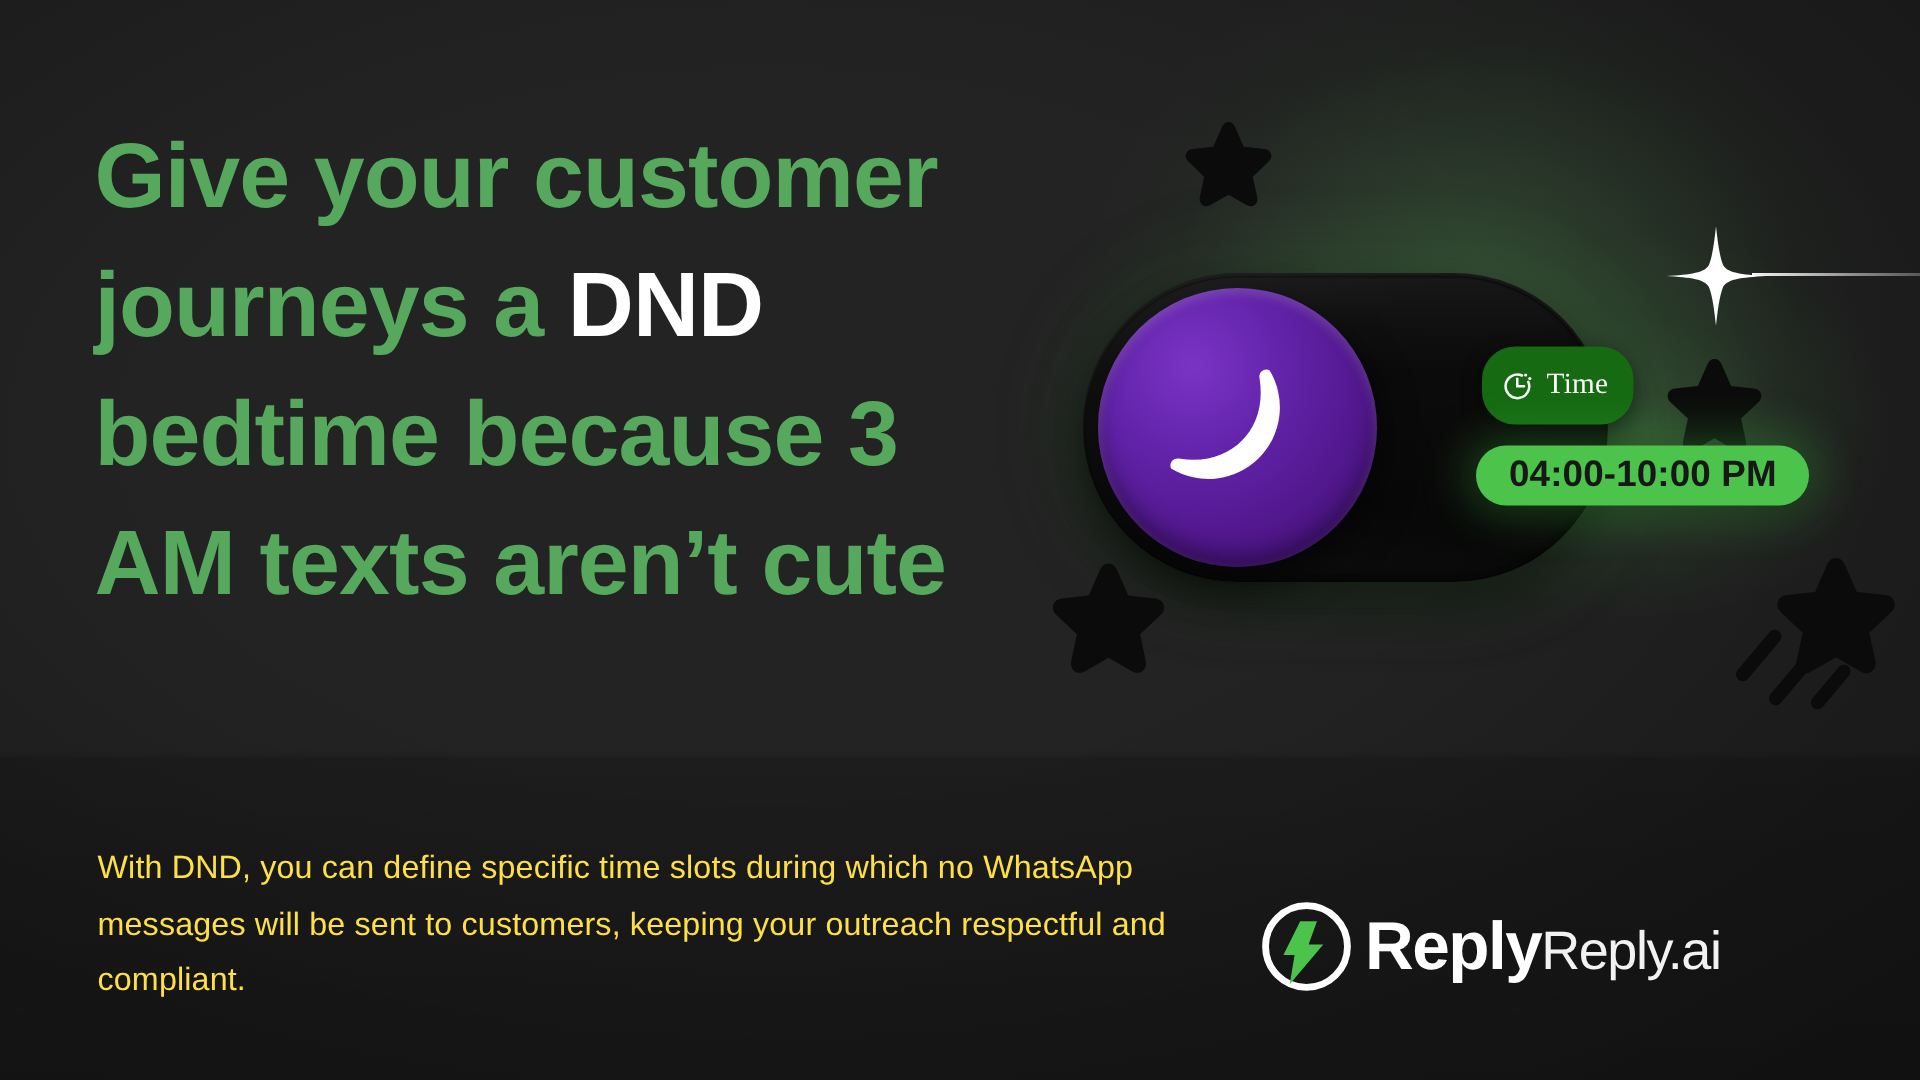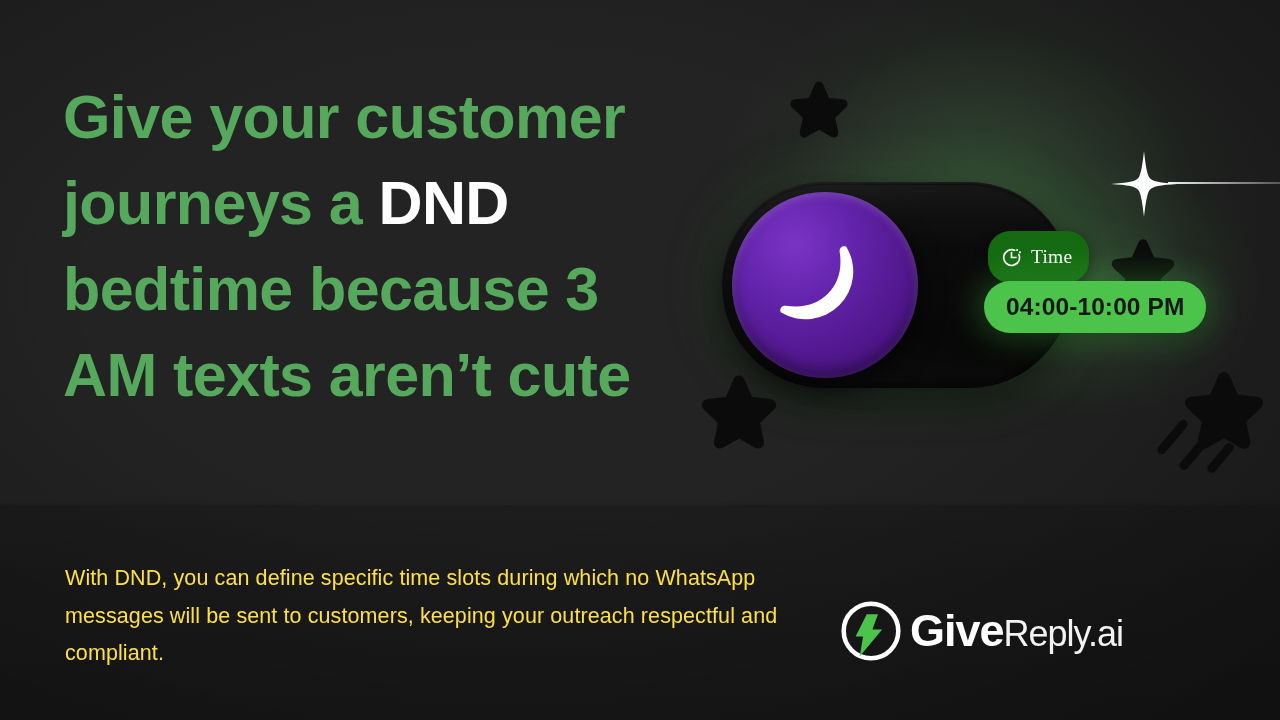--- a/index.html
+++ b/index.html
@@ -113,22 +113,22 @@
     box-shadow:0 4px 14px rgba(0,0,0,.45);
     z-index:6;
     font-family:Liberation Serif, serif;
   }
   .time-badge .tb-label{
     color:#fff; font-size:19.5px; font-weight:400; letter-spacing:.2px;
   }
   .timer-icon{ width:21px; height:21px; display:block; }
 
   .time-range-pill{
-    position:absolute; left:984px; top:281px;
-    height:52px; padding:0 22px;
+    position:absolute; left:984px; top:297px;
+    height:40px; padding:0 22px;
     border-radius:26px;
     background:#4cc44c;
     display:flex; align-items:center;
     color:#171717; font-size:24.5px; font-weight:700; letter-spacing:.1px;
     box-shadow:0 0 30px 7px rgba(76,196,76,.30), 0 5px 16px rgba(0,0,0,.42);
     z-index:7;
   }
 
   
   .star{ position:absolute; fill:#0b0b0b; }
@@ -217,18 +217,18 @@
 
   <p class="body-copy">With DND, you can define specific time slots during which no WhatsApp messages will be sent to customers, keeping your outreach respectful and compliant.</p>
 
   <div class="logo">
     <svg class="logo-mark" viewBox="0 0 100 100">
       <circle cx="50" cy="50" r="39" fill="none" stroke="#ffffff" stroke-width="6.5"></circle>
       <path d="M44 26 L28 58 L42 58 L34 86 L66 48 L52 48 L60 26 Z" fill="#4cc44c"></path>
       <path d="M44 26 L34 86 L52 48 Z" fill="#4cc44c"></path>
     </svg>
     <div class="logo-text">
-      <span class="logo-quick">Give</span>
+      <span class="logo-quick">Reply</span>
         <span class="logo-reply">Reply.ai</span>
     </div>
   </div>
 
 </div>
 
 </body></html>

